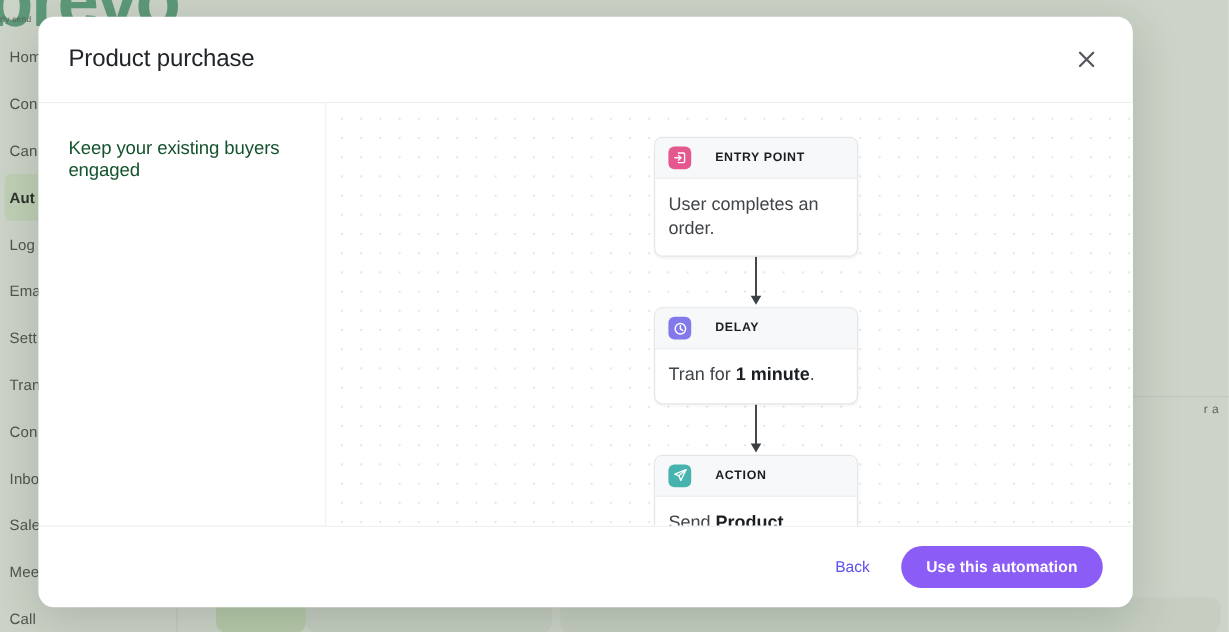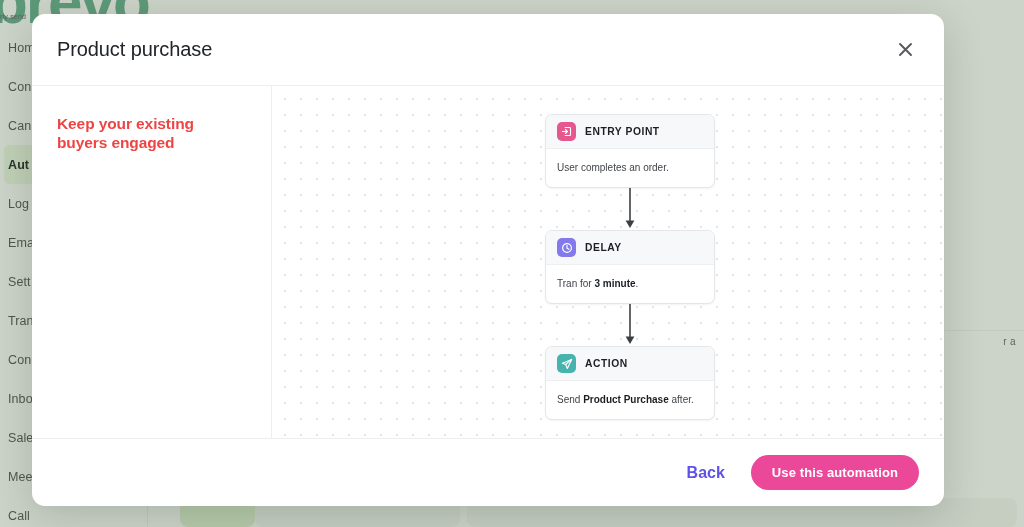--- a/index.html
+++ b/index.html
@@ -131,22 +131,22 @@
     min-height: 0;
   }
   .info-pane {
     width: 240px;
     flex: 0 0 240px;
     padding: 29px 26px 0 25px;
     border-right: 1px solid #eceef0;
   }
   .info-heading {
     font-size: 15.5px;
-    font-weight: 700;
-    color: #ef4444;
+    font-weight: 400;
+    color: #14532d;
     line-height: 1.22;
     letter-spacing: -.1px;
   }
   .info-body {
     margin-top: 24px;
     font-size: 12.8px;
     color: #7b8085;
     line-height: 1.45;
   }
 
@@ -172,21 +172,21 @@
     background: #fff;
     border: 1px solid #e4e6e9;
     border-radius: 7px;
     box-shadow: 0 1px 2px rgba(20,25,30,.05);
     overflow: hidden;
   }
   .node-header {
     height: 34px;
     display: flex;
     align-items: center;
-    gap: 9px;
+    gap: 20px;
     padding: 0 11px;
     background: #f7f8f9;
     border-bottom: 1px solid #eceef0;
   }
   .node-icon {
     width: 19px; height: 19px;
     border-radius: 5px;
     display: flex;
     align-items: center;
     justify-content: center;
@@ -194,21 +194,21 @@
   }
   .node-icon svg { display: block; }
   .node-title {
     font-size: 10.3px;
     font-weight: 700;
     letter-spacing: .55px;
     color: #1b1f23;
   }
   .node-body {
     padding: 12px 11px 13px 11px;
-    font-size: 10px;
+    font-size: 15px;
     color: #414549;
     line-height: 1.3;
   }
   .node-body b { color: #1b1f23; font-weight: 700; }
 
   .connector {
     width: 170px;
     height: 42px;
     display: flex;
     align-items: center;
@@ -220,31 +220,31 @@
     flex: 0 0 68px;
     height: 68px;
     border-top: 1px solid #eceef0;
     display: flex;
     align-items: center;
     justify-content: flex-end;
     gap: 14px;
     padding-right: 25px;
   }
   .back-link {
-    font-size: 16px;
+    font-size: 13px;
     color: #5e52e8;
-    font-weight: 700;
+    font-weight: 400;
     background: none;
     border: none;
     cursor: pointer;
     padding: 8px 12px;
     border-radius: 6px;
   }
   .primary-button {
-    background: #ec4899;
+    background: #8b5cf6;
     color: #ffffff;
     border: none;
     border-radius: 19px;
     height: 35px;
     padding: 0 21px;
     font-size: 13px;
     font-weight: 700;
     cursor: pointer;
     font-family: "Liberation Sans", sans-serif;
     letter-spacing: .1px;
@@ -327,21 +327,21 @@
         <div class="flow-node">
           <div class="node-header">
             <div class="node-icon" style="background:#8479ea;">
               <svg width="12" height="12" viewBox="0 0 16 16" fill="none" xmlns="http://www.w3.org/2000/svg">
                 <circle cx="8" cy="8" r="5.8" stroke="#ffffff" stroke-width="1.6"></circle>
                 <path d="M8 4.7 V8.2 L10.5 9.8" stroke="#ffffff" stroke-width="1.6" stroke-linecap="round" stroke-linejoin="round"></path>
               </svg>
             </div>
             <div class="node-title">DELAY</div>
           </div>
-          <div class="node-body"><span>Tran for </span><b>3 minute</b><span>.</span></div>
+          <div class="node-body"><span>Tran for </span><b>1 minute</b><span>.</span></div>
         </div>
 
         <div class="connector">
           <svg width="14" height="42" viewBox="0 0 14 42" fill="none" xmlns="http://www.w3.org/2000/svg">
             <path d="M7 0 V33" stroke="#3c4043" stroke-width="1.6"></path>
             <path d="M7 40 L2.6 32.5 H11.4 Z" fill="#3c4043"></path>
           </svg>
         </div>
 
         <div class="flow-node">

